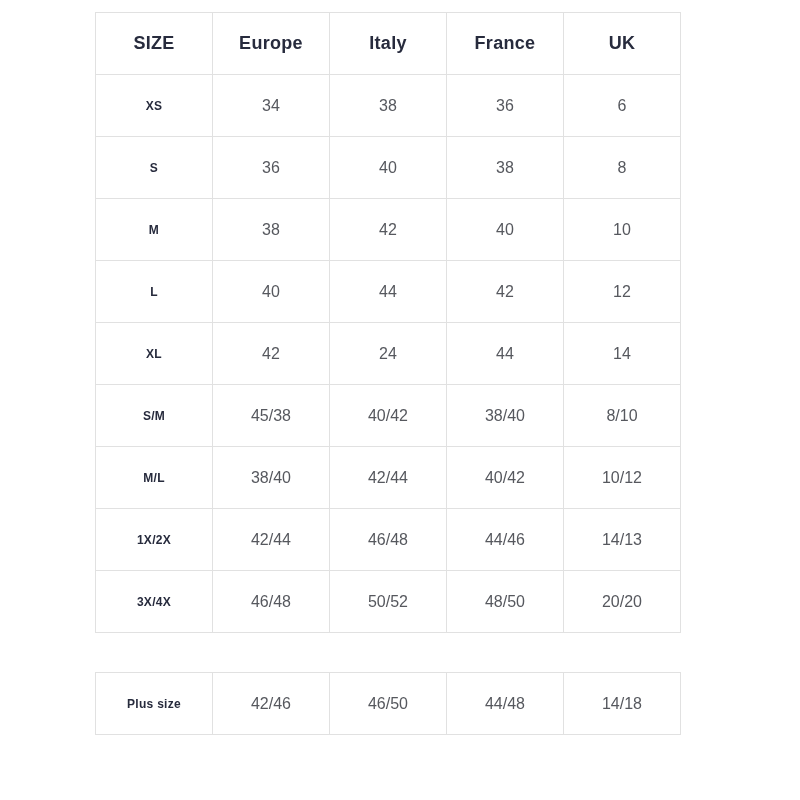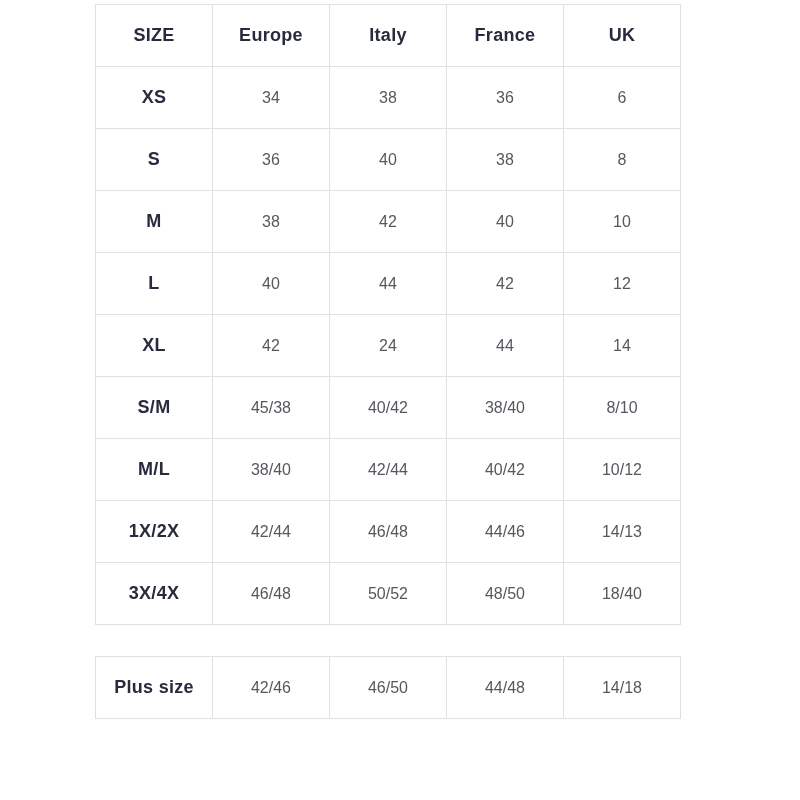--- a/index.html
+++ b/index.html
@@ -22,38 +22,39 @@
     position: absolute;
     left: 95px;
     top: 4px;
     width: 586px;
   }
   table.size-table {
     border-collapse: collapse;
     width: 100%;
     table-layout: fixed;
     background: #84cc16;
+    margin-top: 8px;
   }
   table.size-table td {
     border: 1px solid #e1e1e1;
     height: 62px;
     text-align: center;
     vertical-align: middle;
     padding: 0 4px;
     background: #ffffff;
   }
   td.hdr {
     font-weight: bold;
     font-size: 18px;
     color: #272b3d;
     letter-spacing: 0.3px;
   }
   td.lbl {
     font-weight: bold;
-    font-size: 18px;
+    font-size: 12px;
     color: #272b3d;
     letter-spacing: 0.3px;
   }
   td.val {
     font-weight: normal;
     font-size: 16px;
     color: #56585e;
   }
   .gap { height: 31px; }
 </style>
@@ -126,21 +127,21 @@
           <td class="val">42/44</td>
           <td class="val">46/48</td>
           <td class="val">44/46</td>
           <td class="val">14/13</td>
         </tr>
         <tr>
           <td class="lbl">3X/4X</td>
           <td class="val">46/48</td>
           <td class="val">50/52</td>
           <td class="val">48/50</td>
-          <td class="val">18/40</td>
+          <td class="val">20/20</td>
         </tr>
       </tbody>
     </table>
 
     <div class="gap"></div>
 
     <table class="size-table">
       <tbody>
         <tr>
           <td class="lbl">Plus size</td>

